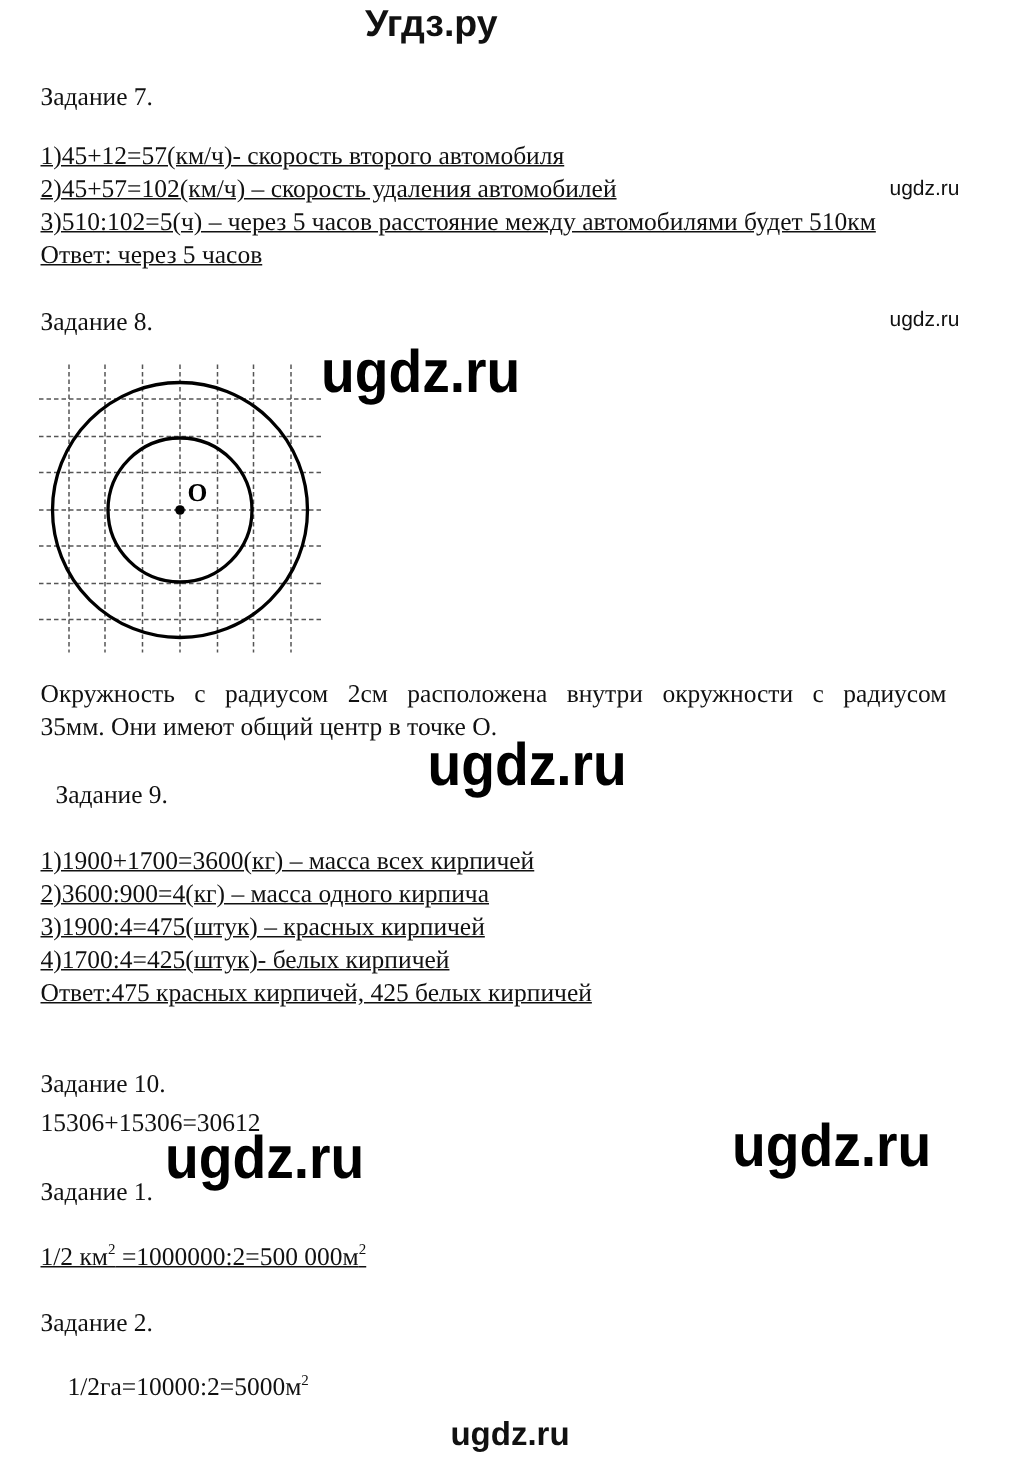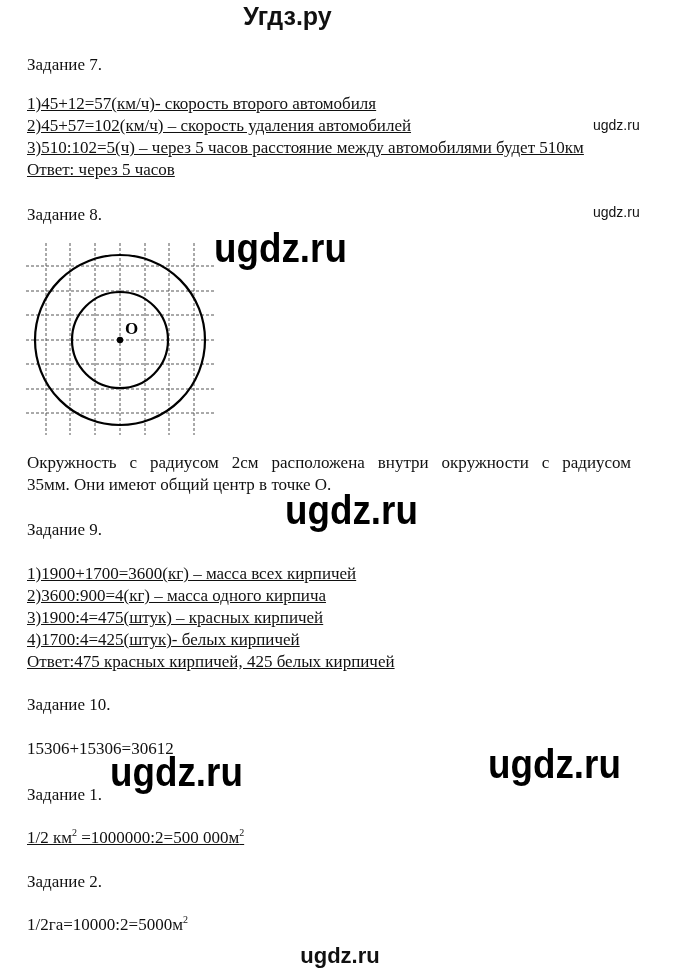--- a/index.html
+++ b/index.html
@@ -55,37 +55,37 @@
 </svg>
 
 <div class="abs wm-big" style="left:214px; top:226px;">ugdz.ru</div>
 
 <div class="abs para" style="left:27px; top:452px;">
   <div style="text-align:justify; text-align-last:justify;">Окружность с радиусом 2см расположена внутри окружности с радиусом</div>
   <div>35мм. Они имеют общий центр в точке О.</div>
 </div>
 <div class="abs wm-big" style="left:285px; top:488px;">ugdz.ru</div>
 
-<div class="abs serif" style="left:27px; top:519px;">Задание 9.</div>
+<div class="abs serif" style="left:37px; top:519px;">Задание 9.</div>
 <div class="abs serif lines" style="left:27px; top:563px;">
   <div>1)1900+1700=3600(кг) – масса всех кирпичей</div>
   <div>2)3600:900=4(кг) – масса одного кирпича</div>
   <div>3)1900:4=475(штук) – красных кирпичей</div>
   <div>4)1700:4=425(штук)- белых кирпичей</div>
   <div>Ответ:475 красных кирпичей, 425 белых кирпичей</div>
 </div>
 
-<div class="abs serif" style="left:27px; top:694px;">Задание 10.</div>
+<div class="abs serif" style="left:27px; top:712px;">Задание 10.</div>
 <div class="abs serif" style="left:27px; top:738px;">15306+15306=30612</div>
 <div class="abs wm-big" style="left:110px; top:750px;">ugdz.ru</div>
 <div class="abs wm-big" style="left:488px; top:742px;">ugdz.ru</div>
 
 <div class="abs serif" style="left:27px; top:784px;">Задание 1.</div>
 <div class="abs serif" style="left:27px; top:827px;text-decoration:underline;">
   <span>1/2 км</span><sup>2</sup><span> =1000000:2=500 000м</span><sup>2</sup>
 </div>
 
 <div class="abs serif" style="left:27px; top:871px;">Задание 2.</div>
-<div class="abs serif" style="left:27px; top:914px;">
+<div class="abs serif" style="left:45px; top:914px;">
   <span>1/2га=10000:2=5000м</span><sup>2</sup>
 </div>
 
 <div class="abs wm-bottom" style="left:0; width:680px; text-align:center; top:943px;">ugdz.ru</div>
 
 </body></html>

